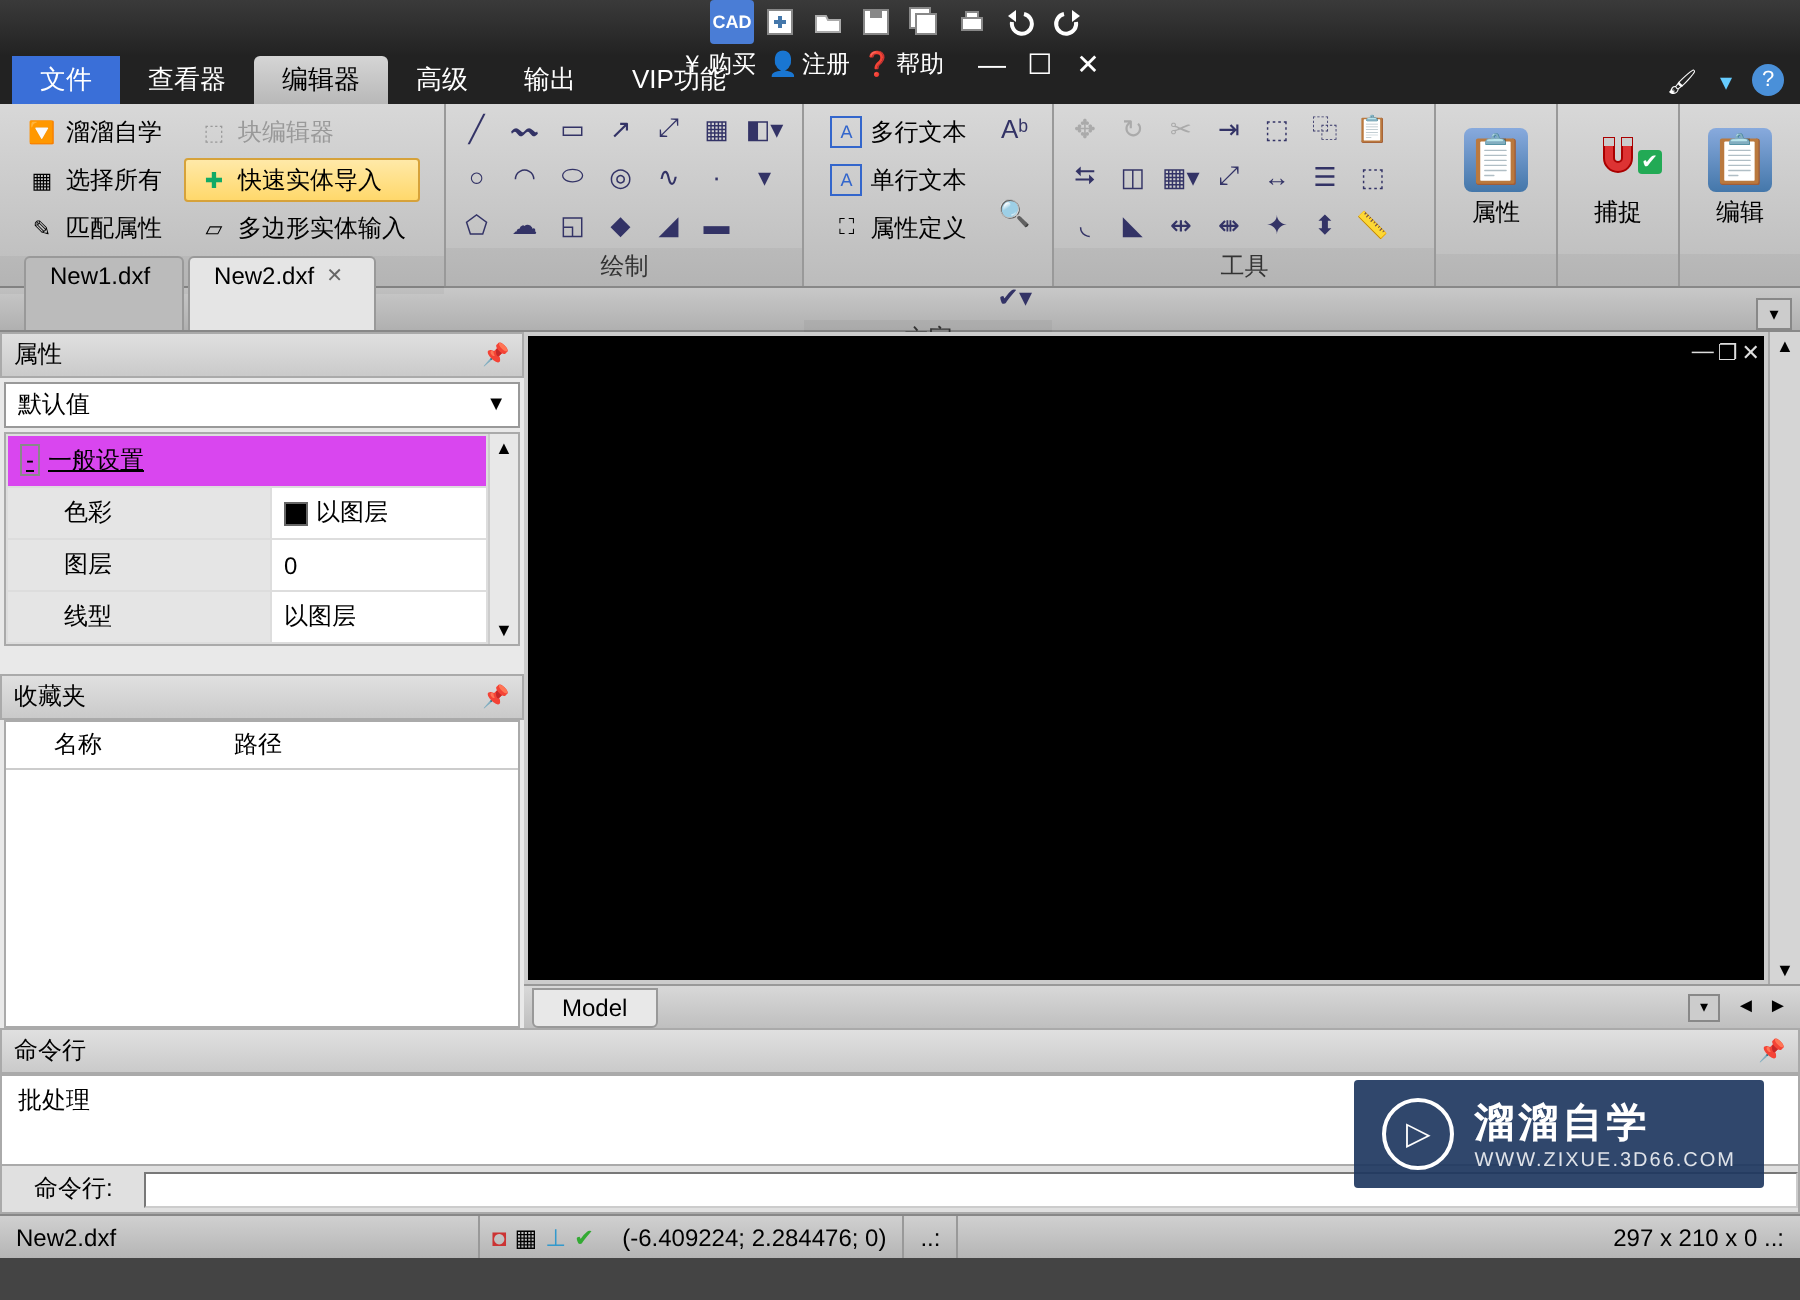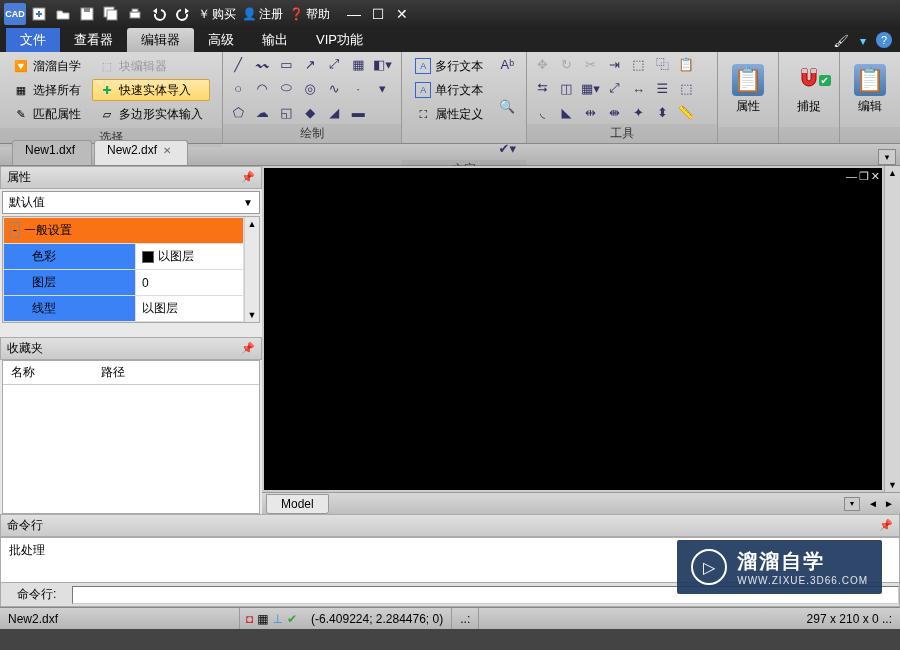--- a/index.html
+++ b/index.html
@@ -1,19 +1,19 @@
 <!DOCTYPE html>
 <html><head>
 <meta charset="utf-8">
 <style>
 * { margin: 0; padding: 0; box-sizing: border-box; font-family: "Microsoft YaHei", Arial, sans-serif; font-size: 12px; }
 body { width: 900px; height: 650px; background: #444; overflow: hidden; position: relative; }
 
 
-.titlebar { height: 28px; background: linear-gradient(#3a3a3a, #222); display: flex; align-items: center; color: #fff; }
+.titlebar { height: 28px; background: linear-gradient(#3a3a3a, #222); display: flex; align-items: center; color: #fff; flex-direction: column; }
 .titlebar .qat { display: flex; gap: 2px; padding: 0 4px; }
 .titlebar .qat .qbtn { width: 22px; height: 22px; display: flex; align-items: center; justify-content: center; cursor: pointer; border-radius: 2px; }
 .titlebar .qat .qbtn.logo { background: #4a7dd6; color: #fff; font-weight: bold; font-size: 9px; }
 .titlebar .title { flex: 1; text-align: center; font-size: 14px; font-weight: bold; }
 .titlebar .right { display: flex; align-items: center; gap: 6px; padding-right: 6px; }
 .titlebar .right .tbtn { display: flex; align-items: center; gap: 2px; cursor: pointer; }
 .titlebar .winbtns { display: flex; gap: 4px; margin-left: 8px; }
 .titlebar .winbtns span { width: 20px; height: 20px; display: flex; align-items: center; justify-content: center; cursor: pointer; font-size: 14px; }
 
 
@@ -35,43 +35,43 @@
 .rbtn.disabled { color: #999; }
 .rbtn .ico { width: 16px; height: 16px; display: inline-flex; align-items: center; justify-content: center; font-size: 11px; }
 .col { display: flex; flex-direction: column; gap: 2px; }
 .iconrow { display: flex; gap: 6px; }
 .smallicon { width: 18px; height: 18px; display: flex; align-items: center; justify-content: center; cursor: pointer; color: #336; font-size: 13px; }
 .bigbtn { display: flex; flex-direction: column; align-items: center; justify-content: center; padding: 4px 8px; cursor: pointer; gap: 2px; }
 .bigbtn .bigico { width: 32px; height: 32px; display: flex; align-items: center; justify-content: center; font-size: 24px; border-radius: 4px; }
 
 
 .doctabs { height: 22px; background: linear-gradient(#c8c8c8, #b0b0b0); display: flex; align-items: flex-end; padding-left: 12px; border-bottom: 1px solid #888; }
-.dtab { padding: 2px 16px 8px 12px; background: #bbb; border: 1px solid #999; border-bottom: none; margin-right: 2px; cursor: pointer; border-radius: 3px 3px 0 0; font-size: 12px; display: flex; align-items: center; gap: 6px; }
+.dtab { padding: 2px 16px 20px 12px; background: #bbb; border: 1px solid #999; border-bottom: none; margin-right: 2px; cursor: pointer; border-radius: 3px 3px 0 0; font-size: 12px; display: flex; align-items: center; gap: 6px; }
 .dtab.active { background: #e5e5e5; }
 .dtab .close { font-size: 10px; color: #666; }
 .doctabs .flex { flex: 1; }
 .doctabs .drop { width: 18px; height: 16px; border: 1px solid #888; background: #ccc; margin-right: 4px; display: flex; align-items: center; justify-content: center; cursor: pointer; font-size: 9px; }
 
 
 .main { display: flex; height: 348px; }
 .leftpanels { width: 262px; display: flex; flex-direction: column; background: #e9e9e9; }
 .panelhead { background: linear-gradient(#e0e0e0, #cacaca); border: 1px solid #aaa; padding: 2px 6px; display: flex; align-items: center; font-size: 12px; }
 .panelhead .pin { margin-left: auto; font-size: 11px; cursor: pointer; }
 .dropdown { background: #fff; border: 1px solid #999; margin: 2px; padding: 2px 6px; display: flex; align-items: center; cursor: pointer; }
 .dropdown .arrow { margin-left: auto; font-size: 10px; }
 .propgrid { background: #fff; border: 1px solid #aaa; margin: 0 2px; display: flex; }
 .propgrid table { width: 100%; border-collapse: collapse; }
 .propgrid td { border: 1px solid #ddd; padding: 4px 6px; font-size: 12px; height: 26px; }
-.propgrid td:first-child { background: #3b82f6; width: 55%; }
-.propgrid .section td { background: #f97316; font-weight: normal; }
+.propgrid td:first-child { background: #e5e5e5; width: 55%; }
+.propgrid .section td { background: #d946ef; font-weight: normal; text-decoration: underline; }
 .propgrid .scroll { width: 16px; background: #e8e8e8; border-left: 1px solid #ccc; display: flex; flex-direction: column; align-items: center; }
 .propgrid .scroll span { font-size: 9px; padding: 2px; cursor: pointer; }
 .favlist { background: #fff; border: 1px solid #aaa; margin: 0 2px; flex: 1; }
 .favlist .fhead { display: flex; border-bottom: 1px solid #ccc; }
-.favlist .fhead span { padding: 3px 8px; font-size: 12px; }
+.favlist .fhead span { padding: 3px 24px; font-size: 12px; }
 .colorsw { display: inline-block; width: 12px; height: 12px; background: #000; border: 1px solid #666; vertical-align: middle; margin-right: 4px; }
 
 .canvas-wrap { flex: 1; display: flex; flex-direction: column; background: #ccc; }
 .canvas-inner { flex: 1; display: flex; }
 .canvas { flex: 1; background: #000; position: relative; margin: 2px; }
 .canvas .ctrls { position: absolute; top: 2px; right: 2px; display: flex; gap: 2px; }
 .canvas .ctrls span { color: #ddd; font-size: 11px; cursor: pointer; }
 .vscroll { width: 16px; background: #d5d5d5; border-left: 1px solid #aaa; display: flex; flex-direction: column; }
 .vscroll span { text-align: center; font-size: 9px; padding: 2px; cursor: pointer; }
 .modelbar { height: 22px; display: flex; align-items: center; background: linear-gradient(#d8d8d8,#bfbfbf); border-top: 1px solid #999; }

